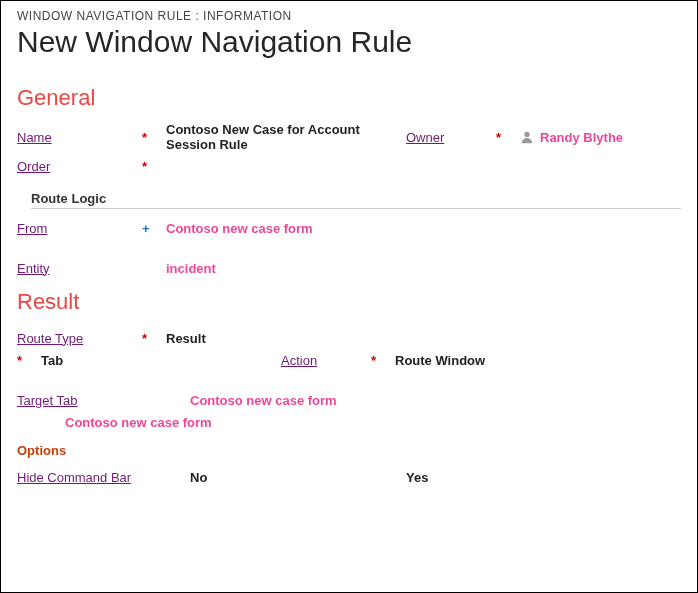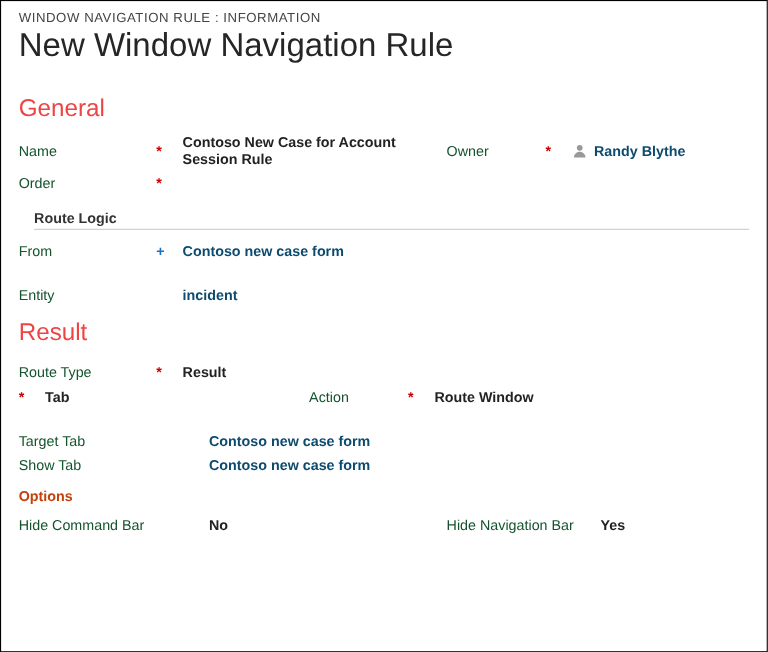--- a/index.html
+++ b/index.html
@@ -38,25 +38,25 @@
   .col-d { width: 90px; flex: 0 0 auto; }
   .col-e { width: 24px; flex: 0 0 auto; text-align: left; }
   .col-f { flex: 1 1 auto; display: flex; align-items: center; }
   .row {
     display: flex;
     align-items: center;
     font-size: 13px;
     padding: 3px 0;
     min-height: 22px;
   }
-  .field-label { color: #14532d; }
+  .field-label { color: #701a75; text-decoration: underline; }
   .req-star { color: #c00; font-weight: bold; }
   .plus-star { color: #1d6fc4; font-weight: bold; }
   .field-value { color: #222; font-weight: 600; }
-  .link-value { color: #0c4a6e; cursor: pointer; }
+  .link-value { color: #ec4899; cursor: pointer; }
   .link-value.strong { font-weight: 600; }
   .sub-header {
     font-size: 13px;
     font-weight: 600;
     color: #333;
     border-bottom: 1px solid #ccc;
     margin-top: 14px;
     margin-bottom: 8px;
     padding-bottom: 2px;
     margin-left: 14px;
@@ -140,29 +140,27 @@
 <div class="gap-lg"></div>
 
 <div class="row">
   <div class="col-a field-label">Target Tab</div>
   <div class="col-b"></div>
   <div style="width:24px;flex:0 0 auto"></div>
   <div class="link-value strong">Contoso new case form</div>
 </div>
 
 <div class="row">
-  <div class="col-a field-label">Show Tab</div>
   <div class="col-b"></div>
   <div style="width:24px;flex:0 0 auto"></div>
   <div class="link-value strong">Contoso new case form</div>
 </div>
 
 <div class="gap-md"></div>
 
 <div style="font-size:13px;font-weight:600;color:#c2410c;margin-bottom:8px;">Options</div>
 
 <div class="row">
   <div style="width:149px;flex:0 0 auto" class="field-label">Hide Command Bar</div>
   <div style="width:24px;flex:0 0 auto"></div>
   <div style="width:216px;flex:0 0 auto" class="field-value">No</div>
-  <div style="width:140px;flex:0 0 auto" class="field-label">Hide Navigation Bar</div>
   <div class="field-value" style="flex:1 1 auto">Yes</div>
 </div>
 
 </body></html>

